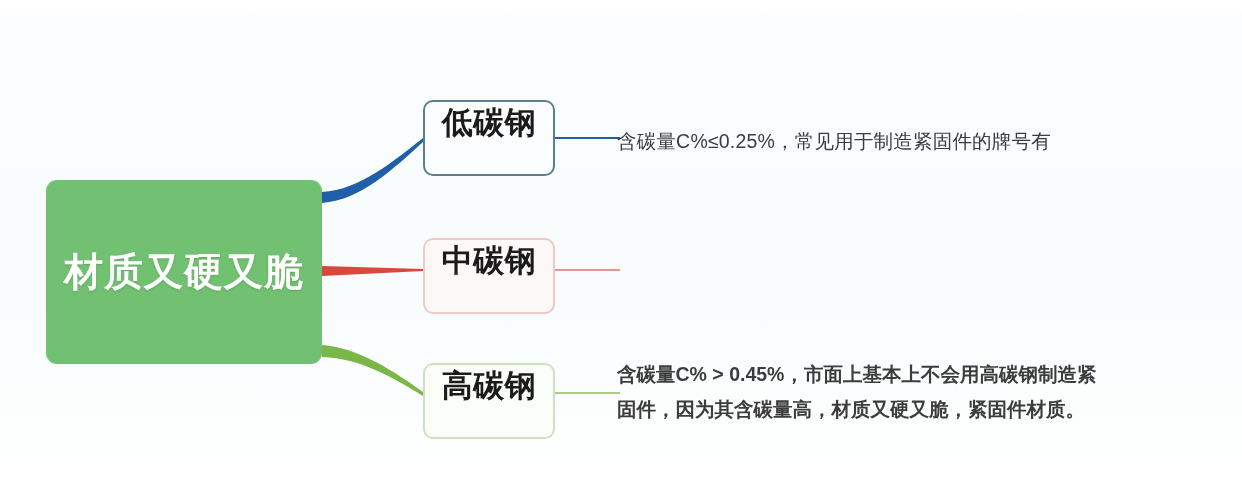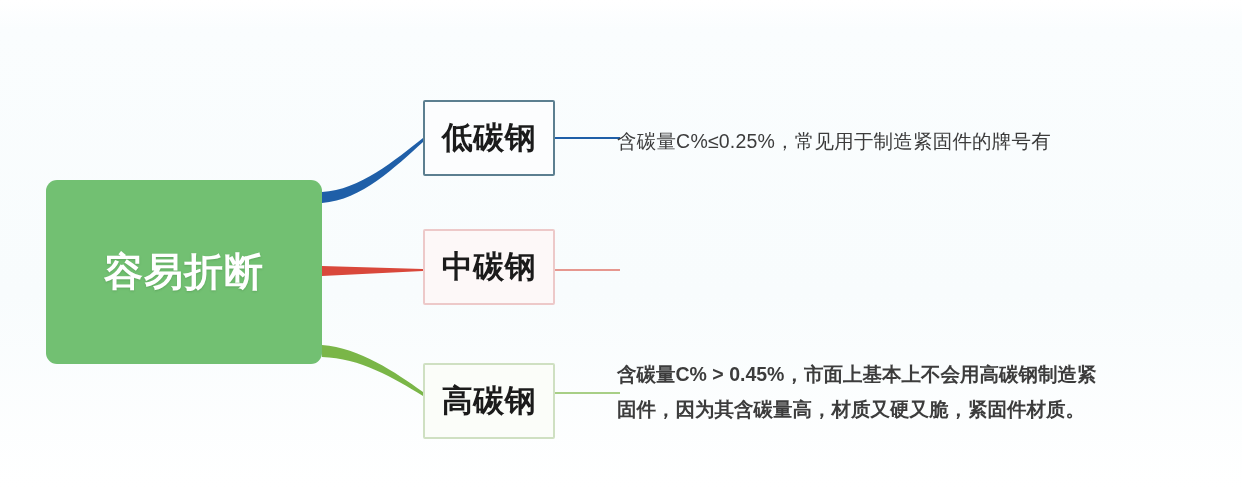--- a/index.html
+++ b/index.html
@@ -52,37 +52,37 @@
     text-shadow: 0 1px 2px rgba(60,120,60,0.35);
     white-space: nowrap;
   }
 
   
   .branch-node {
     position: absolute;
     left: 423px;
     width: 132px;
     height: 76px;
-    border-radius: 2px;
+    border-radius: 10px;
     border: 2px solid #5c7f90;
     background: #fdfdfd;
     display: flex;
-    align-items: center;
+    align-items: flex-start;
     justify-content: center;
     box-sizing: border-box;
   }
   .branch-node .branch-label {
     font-size: 31px;
     font-weight: bold;
     color: #1b1b1b;
     letter-spacing: 0.5px;
     white-space: nowrap;
   }
   #node-low  { top: 100px; border-color: #5c7f90; background: #fcfdfe; }
-  #node-mid  { top: 229px; border-color: #edc9c9; background: #fdf8f8; }
+  #node-mid  { top: 238px; border-color: #edc9c9; background: #fdf8f8; }
   #node-high { top: 363px; border-color: #cfe0c2; background: #fbfdf9; }
 
   
   .desc {
     position: absolute;
     left: 617px;
     width: 560px;
     color: #3c3c3c;
     font-size: 19.5px;
     line-height: 35px;
@@ -105,21 +105,21 @@
     <line x1="555" y1="138" x2="620" y2="138" stroke="#1f5fa8" stroke-width="2.2"></line>
 
     <path d="M 322,266 L 423,269 L 423,271 L 322,276 Z" fill="#d9483b"></path>
     <line x1="555" y1="270" x2="620" y2="270" stroke="#e0766a" stroke-width="1.6"></line>
 
     <path d="M 322,345 C 360,348 395,372 423,392 L 423,396 C 394,378 360,358 322,357 Z" fill="#7ab648"></path>
     <line x1="555" y1="393" x2="620" y2="393" stroke="#8cbf5e" stroke-width="1.6"></line>
   </svg>
 
   <div class="root-node">
-    <div class="root-line">容易折断</div>
+    <div class="root-line">材质又硬又脆</div>
   </div>
 
   <div class="branch-node" id="node-low">
     <span class="branch-label">低碳钢</span>
   </div>
 
   <div class="branch-node" id="node-mid">
     <span class="branch-label">中碳钢</span>
   </div>
 

